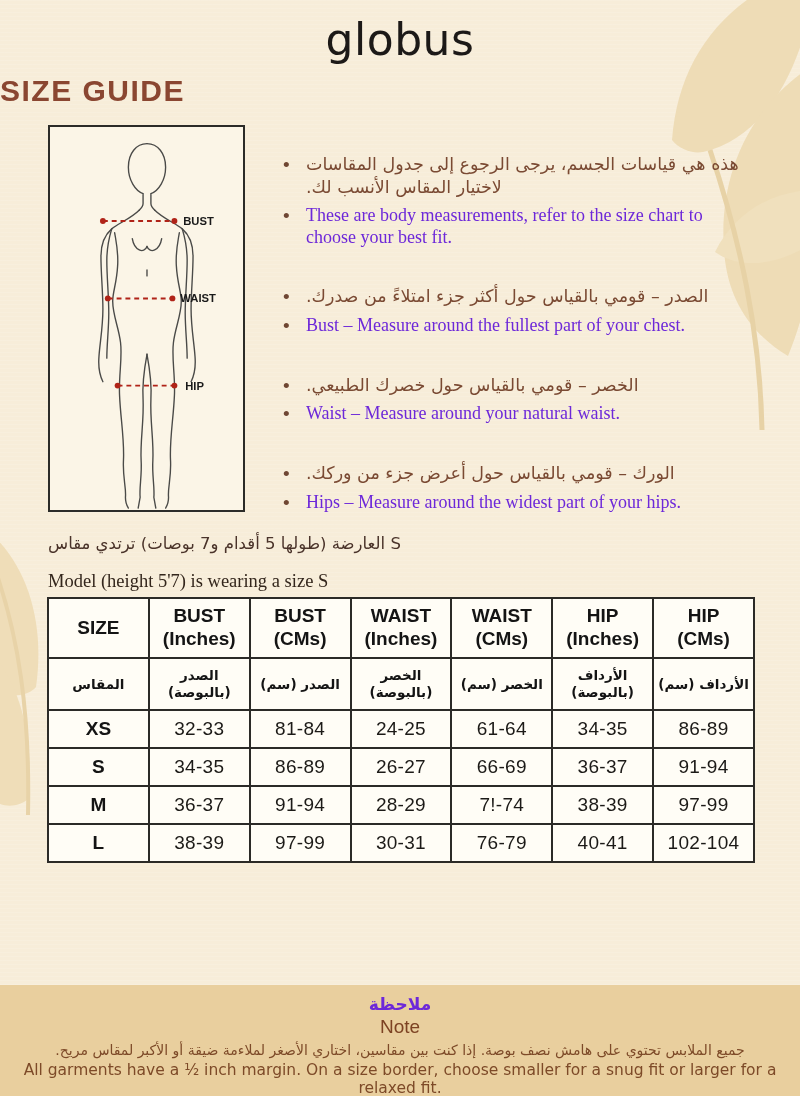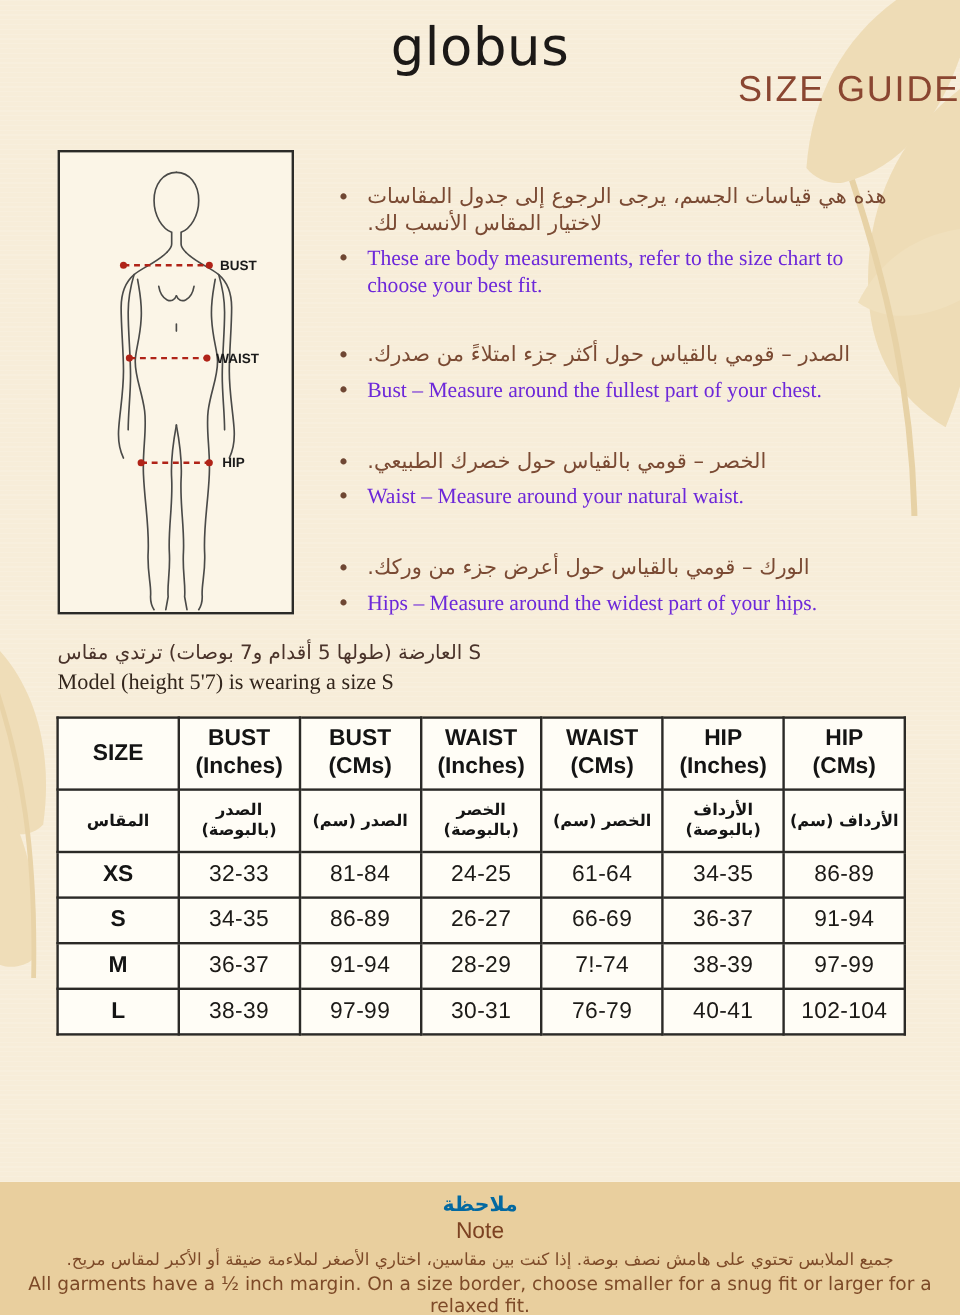--- a/index.html
+++ b/index.html
@@ -16,22 +16,22 @@
   }
   .leaf-svg{position:absolute;z-index:0;pointer-events:none;}
   .content{position:absolute;inset:0;z-index:1;}
 
   .logo{
     position:absolute;top:16px;left:0;width:100%;text-align:center;
     font-family:"DejaVu Sans",sans-serif;font-size:44px;font-weight:500;
     color:#1c1917;letter-spacing:.5px;line-height:1.1;
   }
   .page-title{
-    position:absolute;top:58px;left:0;width:100%;text-align:right;
-    font-size:30px;font-weight:normal;color:#8a4631;letter-spacing:1.5px;
+    position:absolute;top:74px;left:0;width:100%;text-align:left;
+    font-size:30px;font-weight:bold;color:#8a4631;letter-spacing:1.5px;
   }
 
   .figure-box{
     position:absolute;left:48px;top:125px;width:193px;height:383px;
     background:#fbf5e7;border:2px solid #2b2b28;
   }
   .figure-box svg{display:block;width:100%;height:100%;}
 
   .bullets{position:absolute;left:283px;top:153px;width:462px;}
   .group{margin-bottom:36px;}
@@ -44,21 +44,21 @@
   .b-text-en{
     flex:1;font-family:"Liberation Serif",serif;font-size:18px;line-height:1.27;color:#6d28d9;
   }
 
   .model-note{position:absolute;left:48px;top:533px;width:560px;}
   .model-ar{
     direction:ltr;text-align:left;
     font-family:"DejaVu Sans",sans-serif;font-size:16.5px;color:#4a332a;line-height:1.35;
   }
   .model-en{
-    font-family:"Liberation Serif",serif;font-size:18.5px;color:#33261c;line-height:1.3;margin-top:2px;
+    font-family:"Liberation Serif",serif;font-size:18.5px;color:#33261c;line-height:1.3;margin-top:14px;
   }
 
   table.size-table{
     position:absolute;left:47px;top:597px;width:708px;
     border-collapse:collapse;table-layout:fixed;
   }
   .size-table th,.size-table td{
     border:2px solid #2b2a27;background:#fffdf6;text-align:center;vertical-align:middle;
     padding:0 2px;
   }
@@ -69,21 +69,21 @@
     color:#141414;line-height:1.25;direction:rtl;
   }
   .size-table tbody th{height:36px;font-size:19px;font-weight:bold;color:#141414;}
   .size-table tbody td{height:36px;font-size:19px;color:#1c1a17;letter-spacing:.3px;}
 
   .footer-note{
     position:absolute;left:0;top:985px;width:800px;height:111px;
     background:#e9cf9e;text-align:center;
   }
   .note-title-ar{
-    margin-top:9px;font-family:"DejaVu Sans",sans-serif;font-size:17px;font-weight:bold;color:#0369a1;direction:rtl;
+    margin-top:9px;font-family:"DejaVu Sans",sans-serif;font-size:17px;font-weight:bold;color:#6d28d9;direction:rtl;
   }
   .note-title-en{font-size:19px;font-weight:normal;color:#7c4222;margin-top:2px;}
   .note-body-ar{
     margin-top:4px;font-family:"DejaVu Sans",sans-serif;font-size:14px;color:#7d4a28;direction:rtl;
   }
   .note-body-en{margin-top:3px;font-family:"DejaVu Sans",sans-serif;font-size:15.5px;color:#7d4a28;}
 </style>
 </head>
 <body>
 

